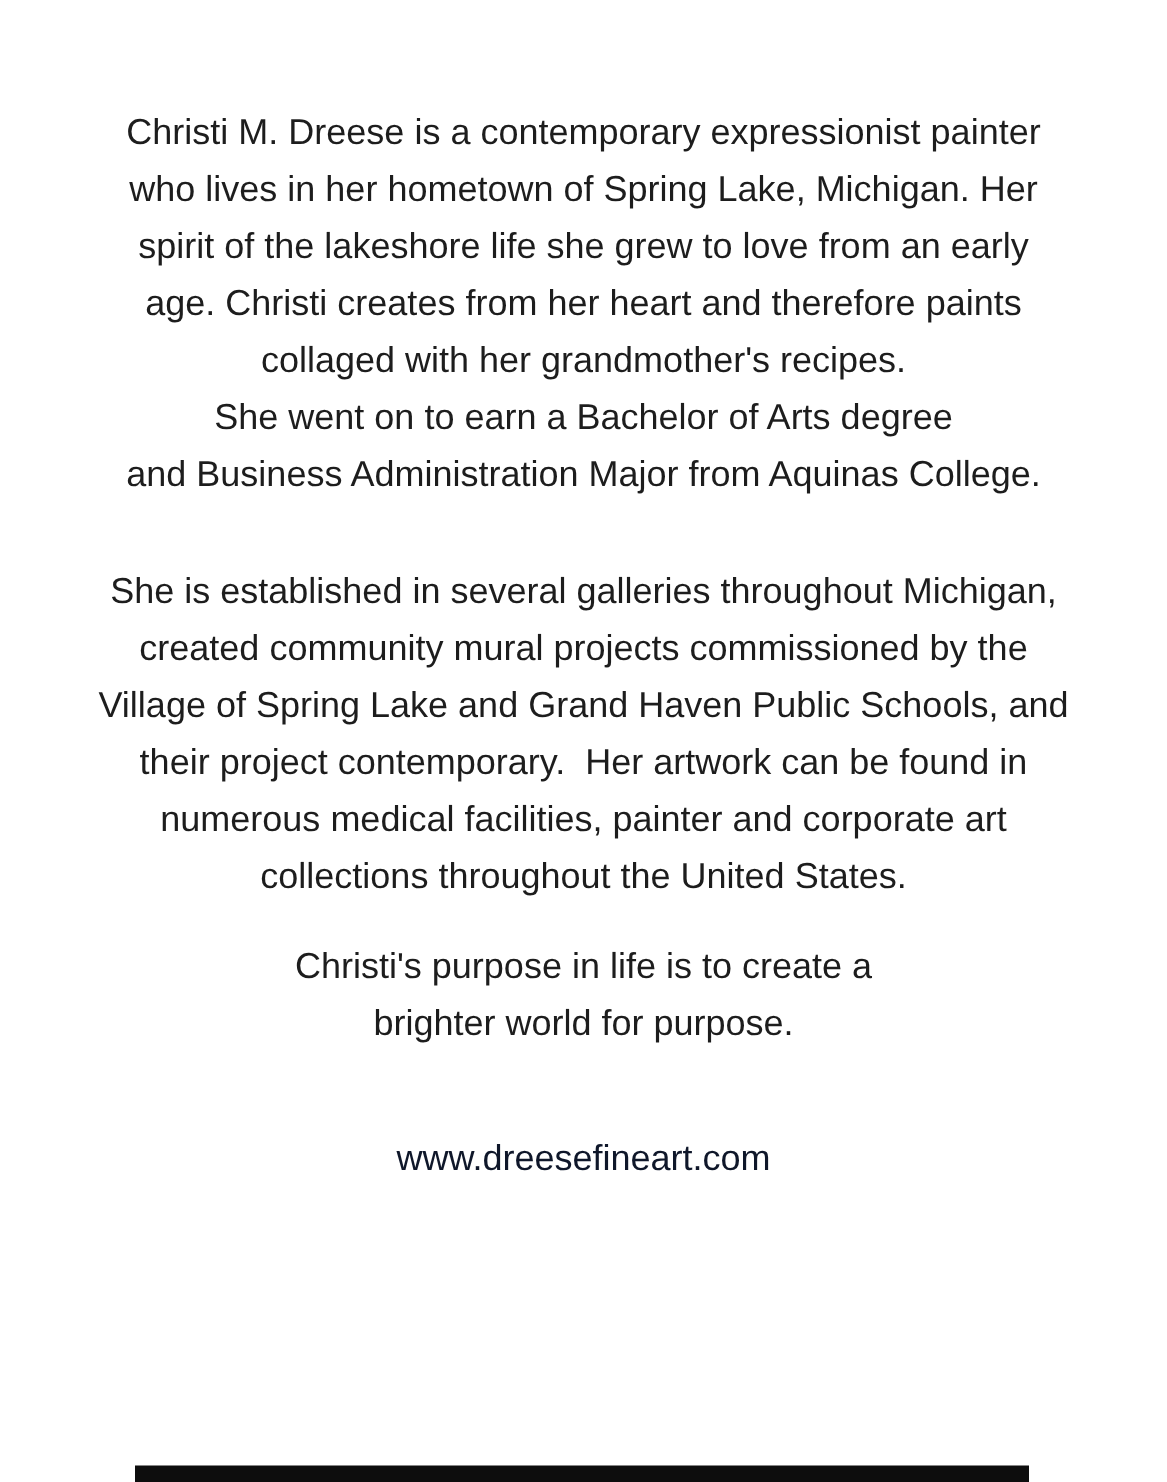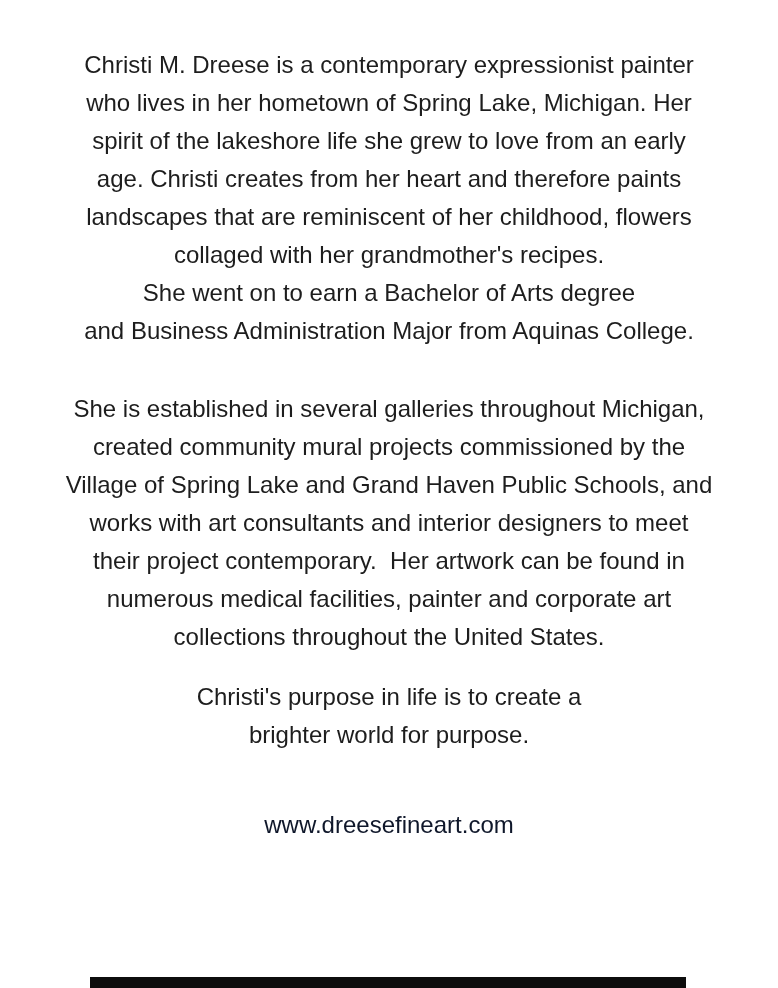--- a/index.html
+++ b/index.html
@@ -8,21 +8,21 @@
     background: #ffffff;
   }
   .page {
     position: relative;
     width: 778px;
     height: 988px;
     margin: 0 auto;
     background: #ffffff;
     overflow: hidden;
     box-sizing: border-box;
-    padding: 46px 26px 0;
+    padding: 70px 26px 0;
     font-family: "Liberation Sans", sans-serif;
     color: #1d1d1d;
     text-align: center;
   }
   .bio { width: 100%; }
   .para {
     margin: 0;
     font-size: 24px;
     line-height: 38px;
   }
@@ -52,32 +52,30 @@
 </head>
 <body>
 
 <div class="page">
   <div class="bio">
     <div class="para para-1">
         <div class="line">Christi M. Dreese is a contemporary expressionist painter</div>
         <div class="line">who lives in her hometown of Spring Lake, Michigan. Her</div>
         <div class="line">spirit of the lakeshore life she grew to love from an early</div>
         <div class="line">age. Christi creates from her heart and therefore paints</div>
-        <div class="line">landscapes that are reminiscent of her childhood, flowers</div>
         <div class="line">collaged with her grandmother's recipes.</div>
       </div>
     <div class="para para-2">
         <div class="line">She went on to earn a Bachelor of Arts degree</div>
         <div class="line">and Business Administration Major from Aquinas College.</div>
       </div>
     <div class="para para-3">
         <div class="line">She is established in several galleries throughout Michigan,</div>
         <div class="line">created community mural projects commissioned by the</div>
         <div class="line">Village of Spring Lake and Grand Haven Public Schools, and</div>
-        <div class="line">works with art consultants and interior designers to meet</div>
         <div class="line">their project contemporary.  Her artwork can be found in</div>
         <div class="line">numerous medical facilities, painter and corporate art</div>
         <div class="line">collections throughout the United States.</div>
       </div>
     <div class="para para-4">
         <div class="line">Christi's purpose in life is to create a</div>
         <div class="line">brighter world for purpose.</div>
       </div>
   </div>
 

